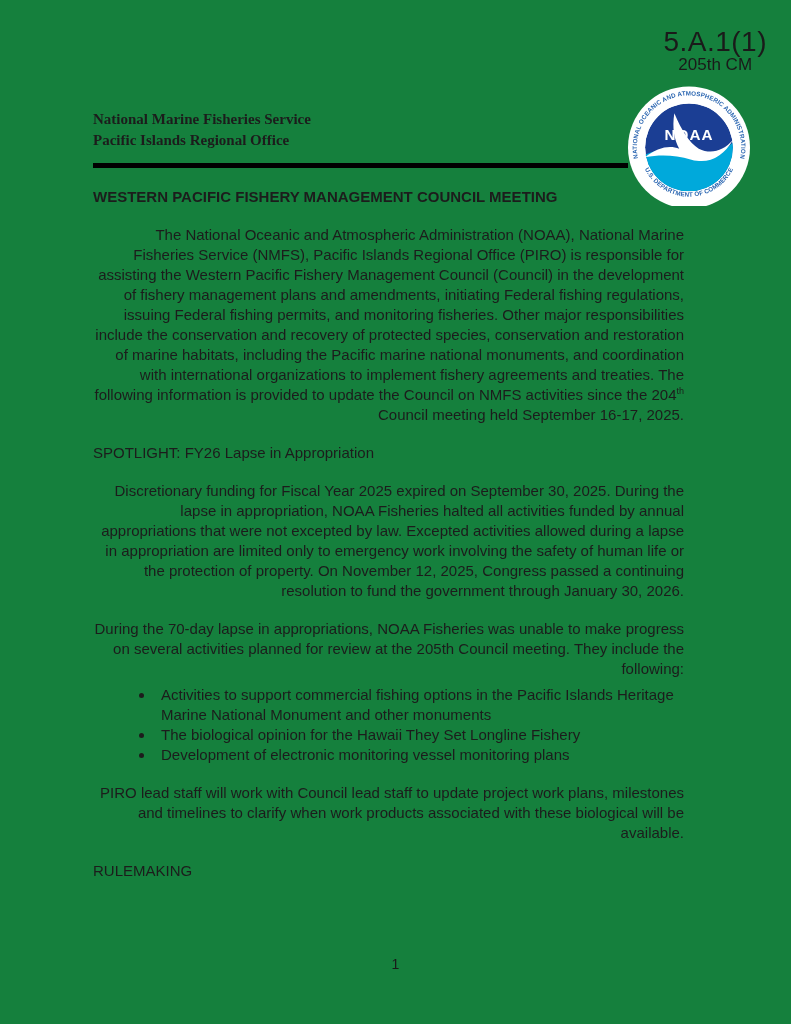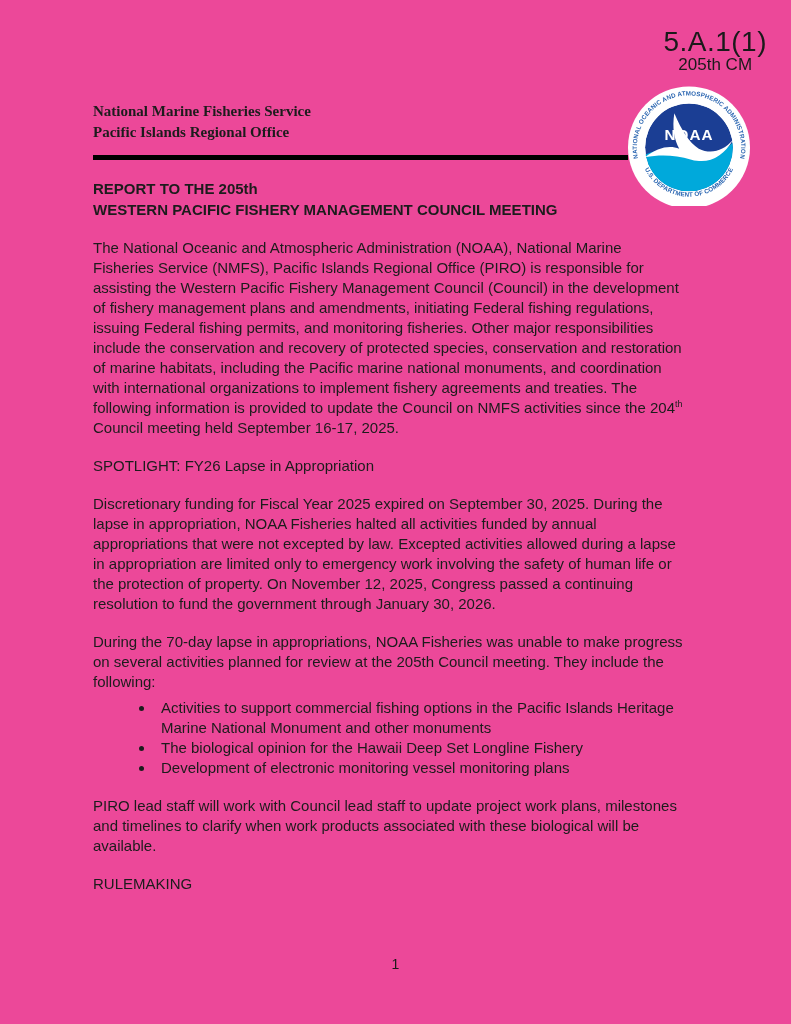--- a/index.html
+++ b/index.html
@@ -5,23 +5,23 @@
   html, body {
     margin: 0;
     padding: 0;
     background: #ffffff;
   }
   .page {
     position: relative;
     width: 791px;
     height: 1024px;
     margin: 0 auto;
-    background: #ec4899;
+    background: #15803d;
     box-sizing: border-box;
-    padding: 8px 91px 0 93px;
+    padding: 16px 91px 0 93px;
     font-family: "Liberation Sans", "DejaVu Sans", sans-serif;
     color: #1c1c1c;
     overflow: hidden;
   }
   .doc-ref {
     position: absolute;
     top: 26px;
     right: 24px;
     text-align: center;
     color: #1a1a1a;
@@ -62,20 +62,21 @@
   }
   .title-line {
     font-size: 15px;
     font-weight: bold;
     line-height: 21px;
   }
   .body-para {
     margin: 18px 16px 0 0;
     font-size: 15px;
     line-height: 20px;
+    text-align: right;
   }
   .section-heading {
     margin: 18px 0 0 0;
     font-size: 15px;
     font-weight: normal;
     line-height: 20px;
   }
   sup.ord {
     font-size: 9px;
     vertical-align: super;
@@ -134,35 +135,34 @@
     <text text-anchor="middle" fill="#2b66b1" font-family="Liberation Sans, DejaVu Sans, sans-serif" font-size="5.1" font-weight="bold" letter-spacing="0.1">
       <textPath href="#arcTop" startOffset="50%">NATIONAL OCEANIC AND ATMOSPHERIC ADMINISTRATION</textPath>
     </text>
     <text text-anchor="middle" fill="#2b66b1" font-family="Liberation Sans, DejaVu Sans, sans-serif" font-size="5.1" font-weight="bold" letter-spacing="0.1">
       <textPath href="#arcBottom" startOffset="50%">U.S. DEPARTMENT OF COMMERCE</textPath>
     </text>
     <text x="50" y="46" text-anchor="middle" fill="#ffffff" font-family="Liberation Sans, DejaVu Sans, sans-serif" font-size="12.5" font-weight="bold" letter-spacing="0.8">NOAA</text>
   </svg>
 
   <div class="report-title">
-    <div class="title-line">REPORT TO THE 205th</div>
     <div class="title-line">WESTERN PACIFIC FISHERY MANAGEMENT COUNCIL MEETING</div>
   </div>
 
   <p class="body-para"><span>The National Oceanic and Atmospheric Administration (NOAA), National Marine Fisheries Service (NMFS), Pacific Islands Regional Office (PIRO) is responsible for assisting the Western Pacific Fishery Management Council (Council) in the development of fishery management plans and amendments, initiating Federal fishing regulations, issuing Federal fishing permits, and monitoring fisheries. Other major responsibilities include the conservation and recovery of protected species, conservation and restoration of marine habitats, including the Pacific marine national monuments, and coordination with international organizations to implement fishery agreements and treaties. The following information is provided to update the Council on NMFS activities since the 204</span><sup class="ord">th</sup><span> Council meeting held September 16-17, 2025.</span></p>
 
   <h3 class="section-heading">SPOTLIGHT: FY26 Lapse in Appropriation</h3>
 
   <p class="body-para">Discretionary funding for Fiscal Year 2025 expired on September 30, 2025. During the lapse in appropriation, NOAA Fisheries halted all activities funded by annual appropriations that were not excepted by law. Excepted activities allowed during a lapse in appropriation are limited only to emergency work involving the safety of human life or the protection of property. On November 12, 2025, Congress passed a continuing resolution to fund the government through January 30, 2026.</p>
 
   <p class="body-para">During the 70-day lapse in appropriations, NOAA Fisheries was unable to make progress on several activities planned for review at the 205th Council meeting. They include the following:</p>
 
   <ul class="bullet-list">
     <li>Activities to support commercial fishing options in the Pacific Islands Heritage Marine National Monument and other monuments</li>
-    <li>The biological opinion for the Hawaii Deep Set Longline Fishery</li>
+    <li>The biological opinion for the Hawaii They Set Longline Fishery</li>
     <li>Development of electronic monitoring vessel monitoring plans</li>
   </ul>
 
   <p class="body-para">PIRO lead staff will work with Council lead staff to update project work plans, milestones and timelines to clarify when work products associated with these biological will be available.</p>
 
   <h3 class="section-heading">RULEMAKING</h3>
 
 
   <div class="page-number">1</div>
 

